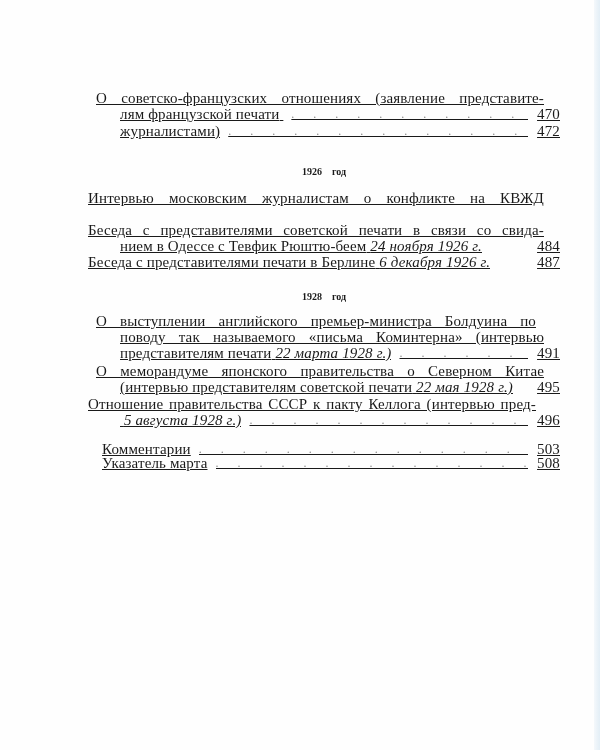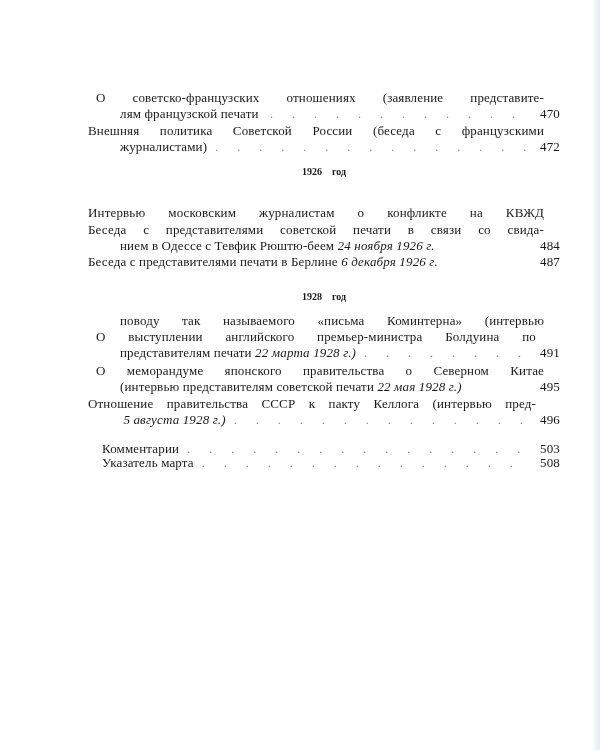--- a/index.html
+++ b/index.html
@@ -9,21 +9,21 @@
       font-family: "Liberation Serif", "DejaVu Serif", serif;
       color: #1a1a1a;
     }
     .edge-strip {
       position: absolute; right: 0; top: 0; width: 6px; height: 750px;
       background: linear-gradient(to right, #f4f8fb, #e3eef6);
     }
     .page { position: absolute; left: 88px; top: 0; width: 472px; }
     .entry {
       position: absolute; left: 0; width: 472px;
-      font-size: 13px; line-height: 16px; letter-spacing: 0.15px;
+      font-size: 15px; line-height: 16px; letter-spacing: 0.15px; text-decoration: underline;
     }
     .line { display: flex; white-space: nowrap; height: 16px; }
     .line .t { overflow: hidden; }
     .line.first { padding-left: 0; }
     .line.cont { padding-left: 32px; }
     .justify { text-align: justify; text-align-last: justify; display: block; }
     .dots {
       flex: 1; overflow: hidden; color: #8a8a8a; letter-spacing: 8px;
       margin: 0 6px 0 8px; font-size: 12px;
     }
@@ -51,35 +51,32 @@
       <span class="t justify" style="width:448px;">О советско-французских отношениях (заявление представите-</span>
     </div>
     <div class="line cont">
       <span class="t">лям французской печати</span>&nbsp;
       <span class="dots"></span>
       <span class="page-num">470</span>
     </div>
   </div>
 
   <div class="entry" style="top:123px;">
-    <div class="line first">
-      <span class="t justify" style="width:456px;">Внешняя политика Советской России (беседа с французскими</span>
-    </div>
     <div class="line cont">
       <span class="t">журналистами)</span>
       <span class="dots"></span>
       <span class="page-num">472</span>
     </div>
   </div>
 
   <div class="year-heading" style="top:164px;">
     <span>1926</span><span class="gap"></span><span>год</span>
   </div>
 
-  <div class="entry" style="top:205px;">
+  <div class="entry" style="top:190px;">
     <div class="line first">
       <span class="t justify" style="width:456px;">Интервью московским журналистам о конфликте на КВЖД</span>
     </div>
   </div>
 
   <div class="entry" style="top:222px;">
     <div class="line first">
       <span class="t justify" style="width:456px;">Беседа с представителями советской печати в связи со свида-</span>
     </div>
     <div class="line cont">
@@ -95,25 +92,25 @@
       <span class="spacer"></span>
       <span class="page-num">487</span>
     </div>
   </div>
 
   <div class="year-heading" style="top:289px;">
     <span>1928</span><span class="gap"></span><span>год</span>
   </div>
 
   <div class="entry" style="top:313px;">
+    <div class="line first" style="padding-left:8px;">
+      <span class="t justify" style="width:440px;">О выступлении английского премьер-министра Болдуина по</span>
+    </div>
     <div class="line cont">
       <span class="t justify" style="width:424px;">поводу так называемого «письма Коминтерна» (интервью</span>
-    </div>
-    <div class="line first" style="padding-left:8px;">
-      <span class="t justify" style="width:440px;">О выступлении английского премьер-министра Болдуина по</span>
     </div>
     <div class="line cont">
       <span class="t">представителям печати</span>&nbsp;<i class="t">22 марта 1928 г.)</i>
       <span class="dots"></span>
       <span class="page-num">491</span>
     </div>
   </div>
 
   <div class="entry" style="top:363px;">
     <div class="line first" style="padding-left:8px;">

